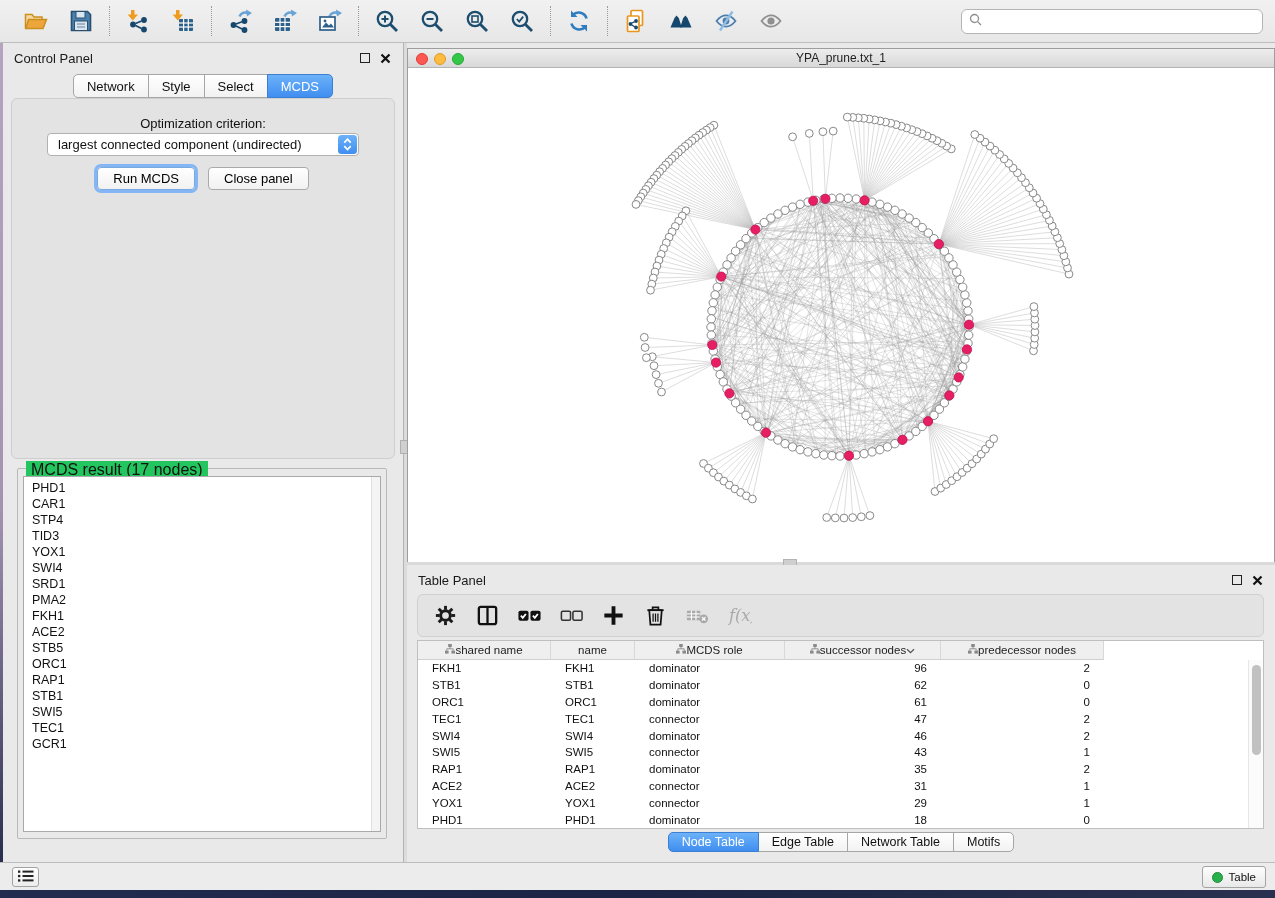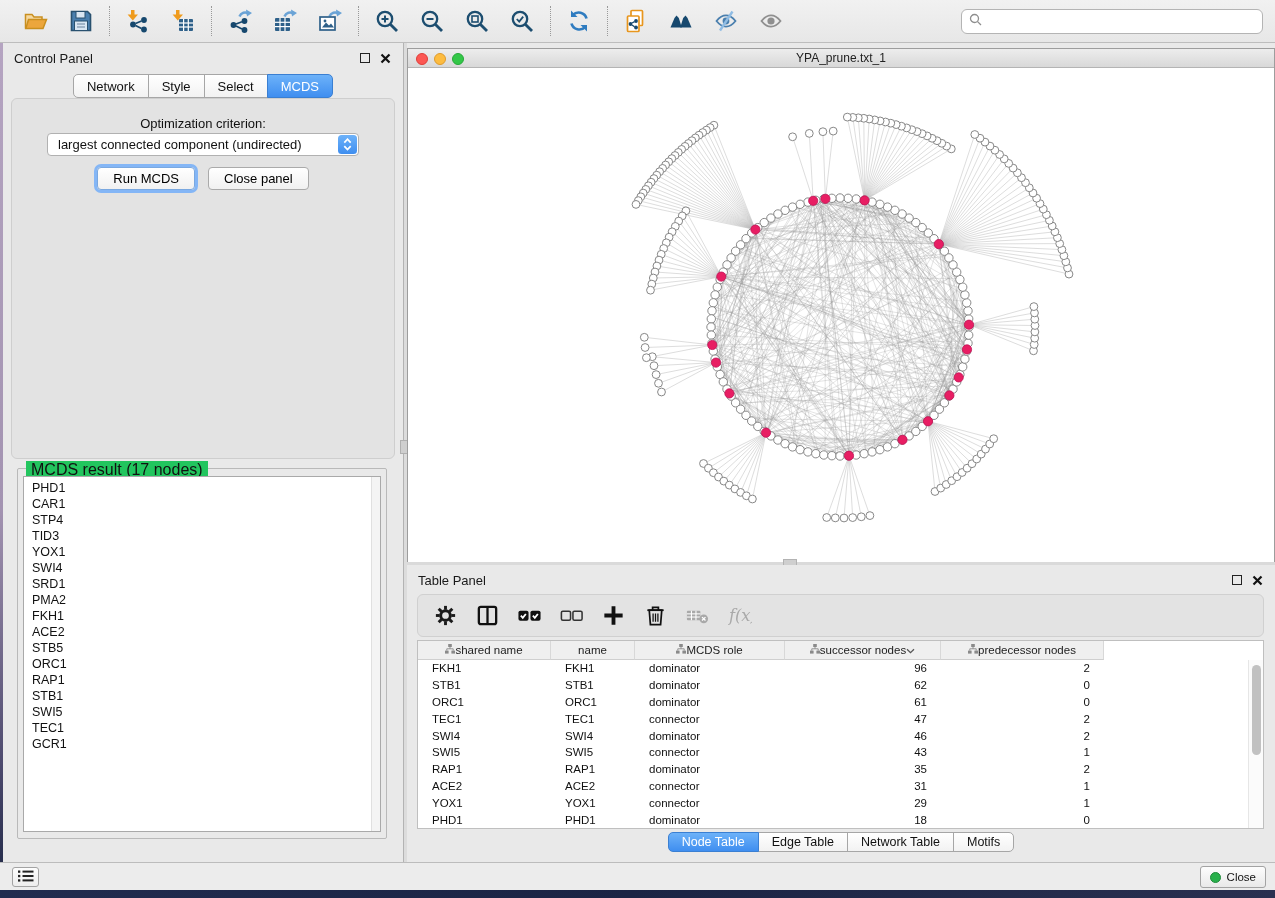--- a/index.html
+++ b/index.html
@@ -1450,16 +1450,16 @@
             <g stroke="#222" stroke-width="2">
               <line x1="4.5" y1="1.6" x2="15.5" y2="1.6"></line>
               <line x1="4.5" y1="6" x2="15.5" y2="6"></line>
               <line x1="4.5" y1="10.4" x2="15.5" y2="10.4"></line>
             </g>
           </svg>
       </span>
     </div>
     <div class="memory-btn">
       <span class="mem-dot"></span>
-      <span>Close</span>
+      <span>Table</span>
     </div>
   </div>
 </div>
 
 </body></html>

